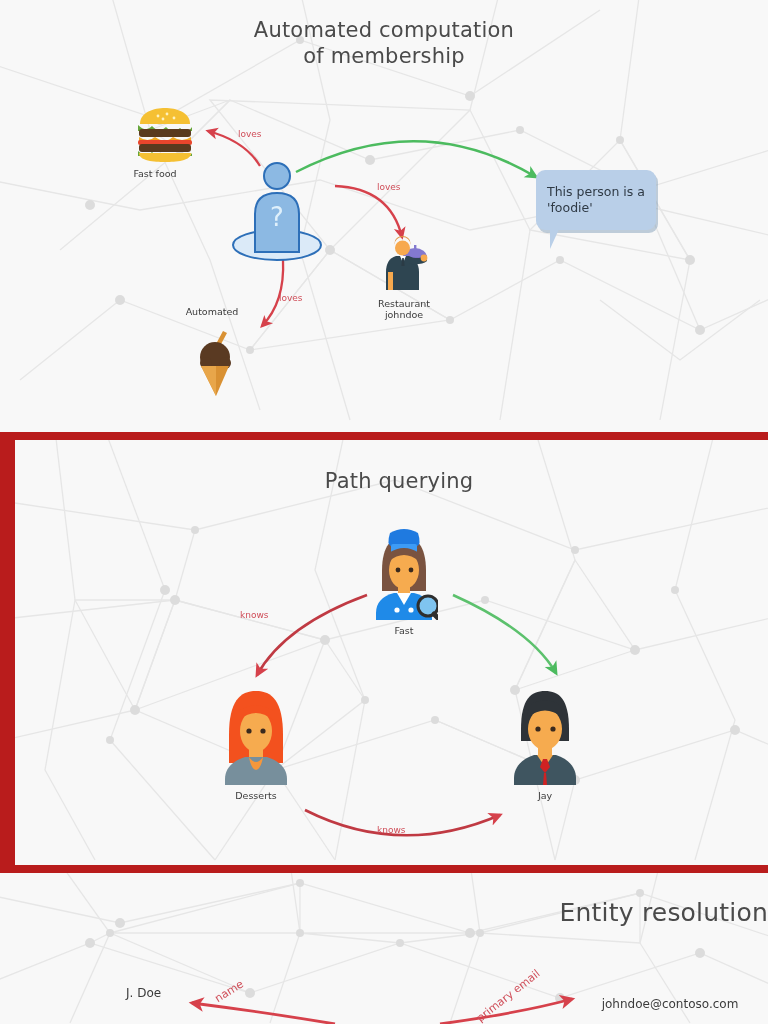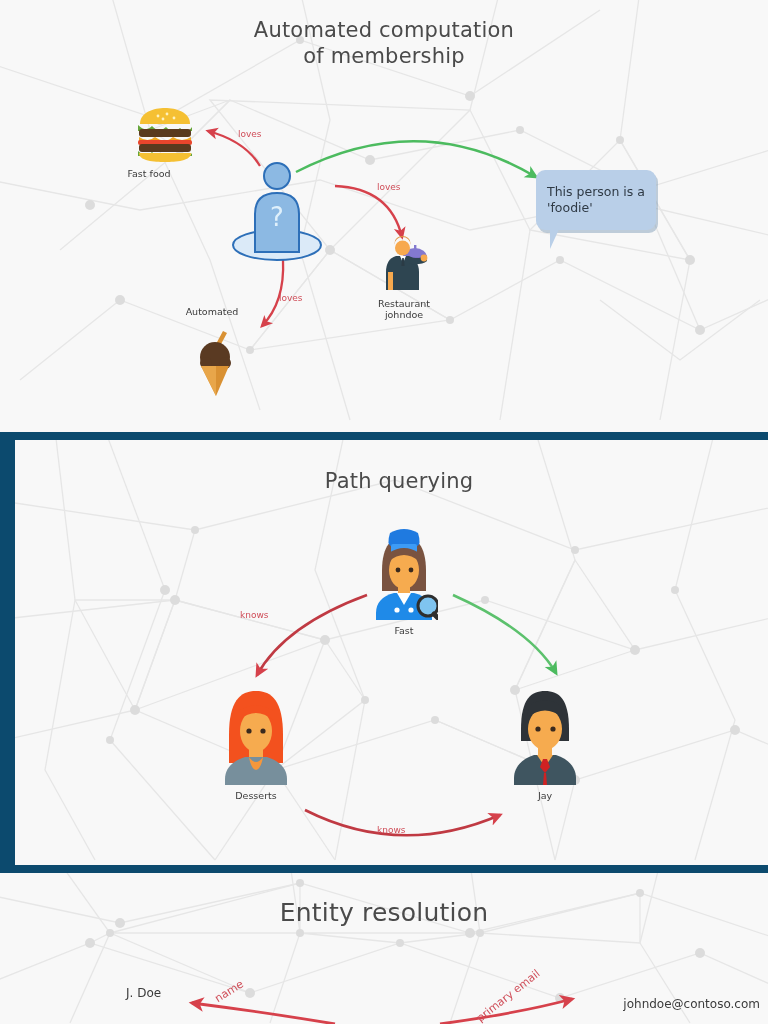--- a/index.html
+++ b/index.html
@@ -3,21 +3,21 @@
 <meta charset="utf-8">
 <title>Graph concepts slides</title>
 <style>
   * { box-sizing: border-box; margin: 0; padding: 0; }
   html, body {
     width: 768px; height: 1024px;
     background: #ffffff;
     font-family: "DejaVu Sans", sans-serif;
     overflow: hidden;
   }
-  .deck { position: relative; width: 768px; height: 1024px; background:#0c4a6e; }
+  .deck { position: relative; width: 768px; height: 1024px; background:#b91c1c; }
 
   .slide {
     position: absolute; left: 0; width: 768px;
     background: #f8f8f8;
     overflow: hidden;
   }
   #slide-1 { top: 0;    height: 432px; }
   #slide-2 { top: 440px; height: 425px; margin-left: 15px; }
   #slide-3 { top: 873px; height: 151px; }
 
@@ -28,21 +28,21 @@
     width: 100%;
     text-align: center;
     color: #4a4a4a;
     font-weight: 400;
     letter-spacing: .2px;
     line-height: 1.25;
     white-space: pre-line;
   }
   #title-1 { top: 17px;  font-size: 21px; }
   #title-2 { top: 28px;  font-size: 21px; }
-  #title-3 { top: 24px;  font-size: 25px; }
+  #title-3 { top: 24px;  font-size: 25px; text-align: right; }
 
   .node-label {
     position: absolute;
     text-align: center;
     color: #3b3b3b;
     font-size: 9.5px;
     line-height: 1.2;
     white-space: pre-line;
   }
   .edge-label {
@@ -159,21 +159,21 @@
           <circle cx="29" cy="13" r="1.4" fill="#fff2c0"></circle>
         <path d="M4 19 q8 8 14 1 q7 8 14 1 q7 8 14 1 q7 7 12 -1 l0 4 l-54 0 Z" fill="#66a63a"></path>
         <rect x="5" y="23" width="52" height="8" rx="3" fill="#5a3a1e"></rect>
         <path d="M5 31 q9 6 16 0 q10 7 18 0 q9 6 18 0 l0 4 l-52 0 Z" fill="#f0a823"></path>
         <rect x="4" y="34" width="54" height="5" rx="2" fill="#e8452c"></rect>
         <rect x="5" y="38" width="52" height="8" rx="3" fill="#5a3a1e"></rect>
         <path d="M4 45 q8 8 14 1 q7 8 14 1 q7 8 14 1 q7 7 12 -1 l0 3 l-54 0 Z" fill="#66a63a"></path>
         <path d="M5 47 C5 55 20 56 31 56 C42 56 57 55 57 47 L5 47 Z" fill="#f5c033"></path>
       </svg>
     </div>
-    <div class="node-label" style="left:98px; top:168px; width:102px;">Fast food</div>
+    <div class="node-label" style="left:104px; top:168px; width:102px;">Fast food</div>
 
     <div class="fig" style="left:230px; top:160px; width:100px; height:105px;">
       <svg viewBox="0 0 100 105" width="100" height="105">
         <ellipse cx="47" cy="85" rx="44" ry="15" fill="#dbeaf8" stroke="#2d6fb8" stroke-width="2"></ellipse>
         <circle cx="47" cy="16" r="13" fill="#8cb9e3" stroke="#2d6fb8" stroke-width="2"></circle>
         <path d="M47 33 C31 33 25 42 25 54 L25 92 L69 92 L69 54 C69 42 63 33 47 33 Z" fill="#8cb9e3" stroke="#2d6fb8" stroke-width="2"></path>
         <text x="47" y="66" text-anchor="middle" font-family="DejaVu Sans, sans-serif" font-size="26" fill="#dff0fb">?</text>
       </svg>
     </div>
 
@@ -355,20 +355,20 @@
     <h1 class="slide-title" id="title-3">Entity resolution</h1>
 
     <svg class="arrow-layer" viewBox="0 0 768 151">
 
       <path d="M335 151 Q270 140 192 130" stroke="#d6414b" stroke-width="2.8" fill="none" marker-end="url(#ah-red)"></path>
 
       <path d="M440 151 Q520 140 572 126" stroke="#d6414b" stroke-width="2.8" fill="none" marker-end="url(#ah-red)"></path>
     </svg>
 
     <div class="node-label" style="left:126px; top:113px; width:64px; font-size:12px; text-align:left;">J. Doe</div>
-    <div class="node-label" style="left:580px; top:124px; width:180px; font-size:12px; text-align:right;">johndoe@contoso.com</div>
+    <div class="node-label" style="left:580px; top:124px; width:180px; font-size:12px; text-align:center;">johndoe@contoso.com</div>
 
     <div class="edge-label big" style="left:216px; top:120px; transform:rotate(-32deg); transform-origin:left center;">name</div>
     <div class="edge-label big" style="left:478px; top:140px; transform:rotate(-38deg); transform-origin:left center;">primary email</div>
 
   </section>
 
 </div>
 
 </body></html>

